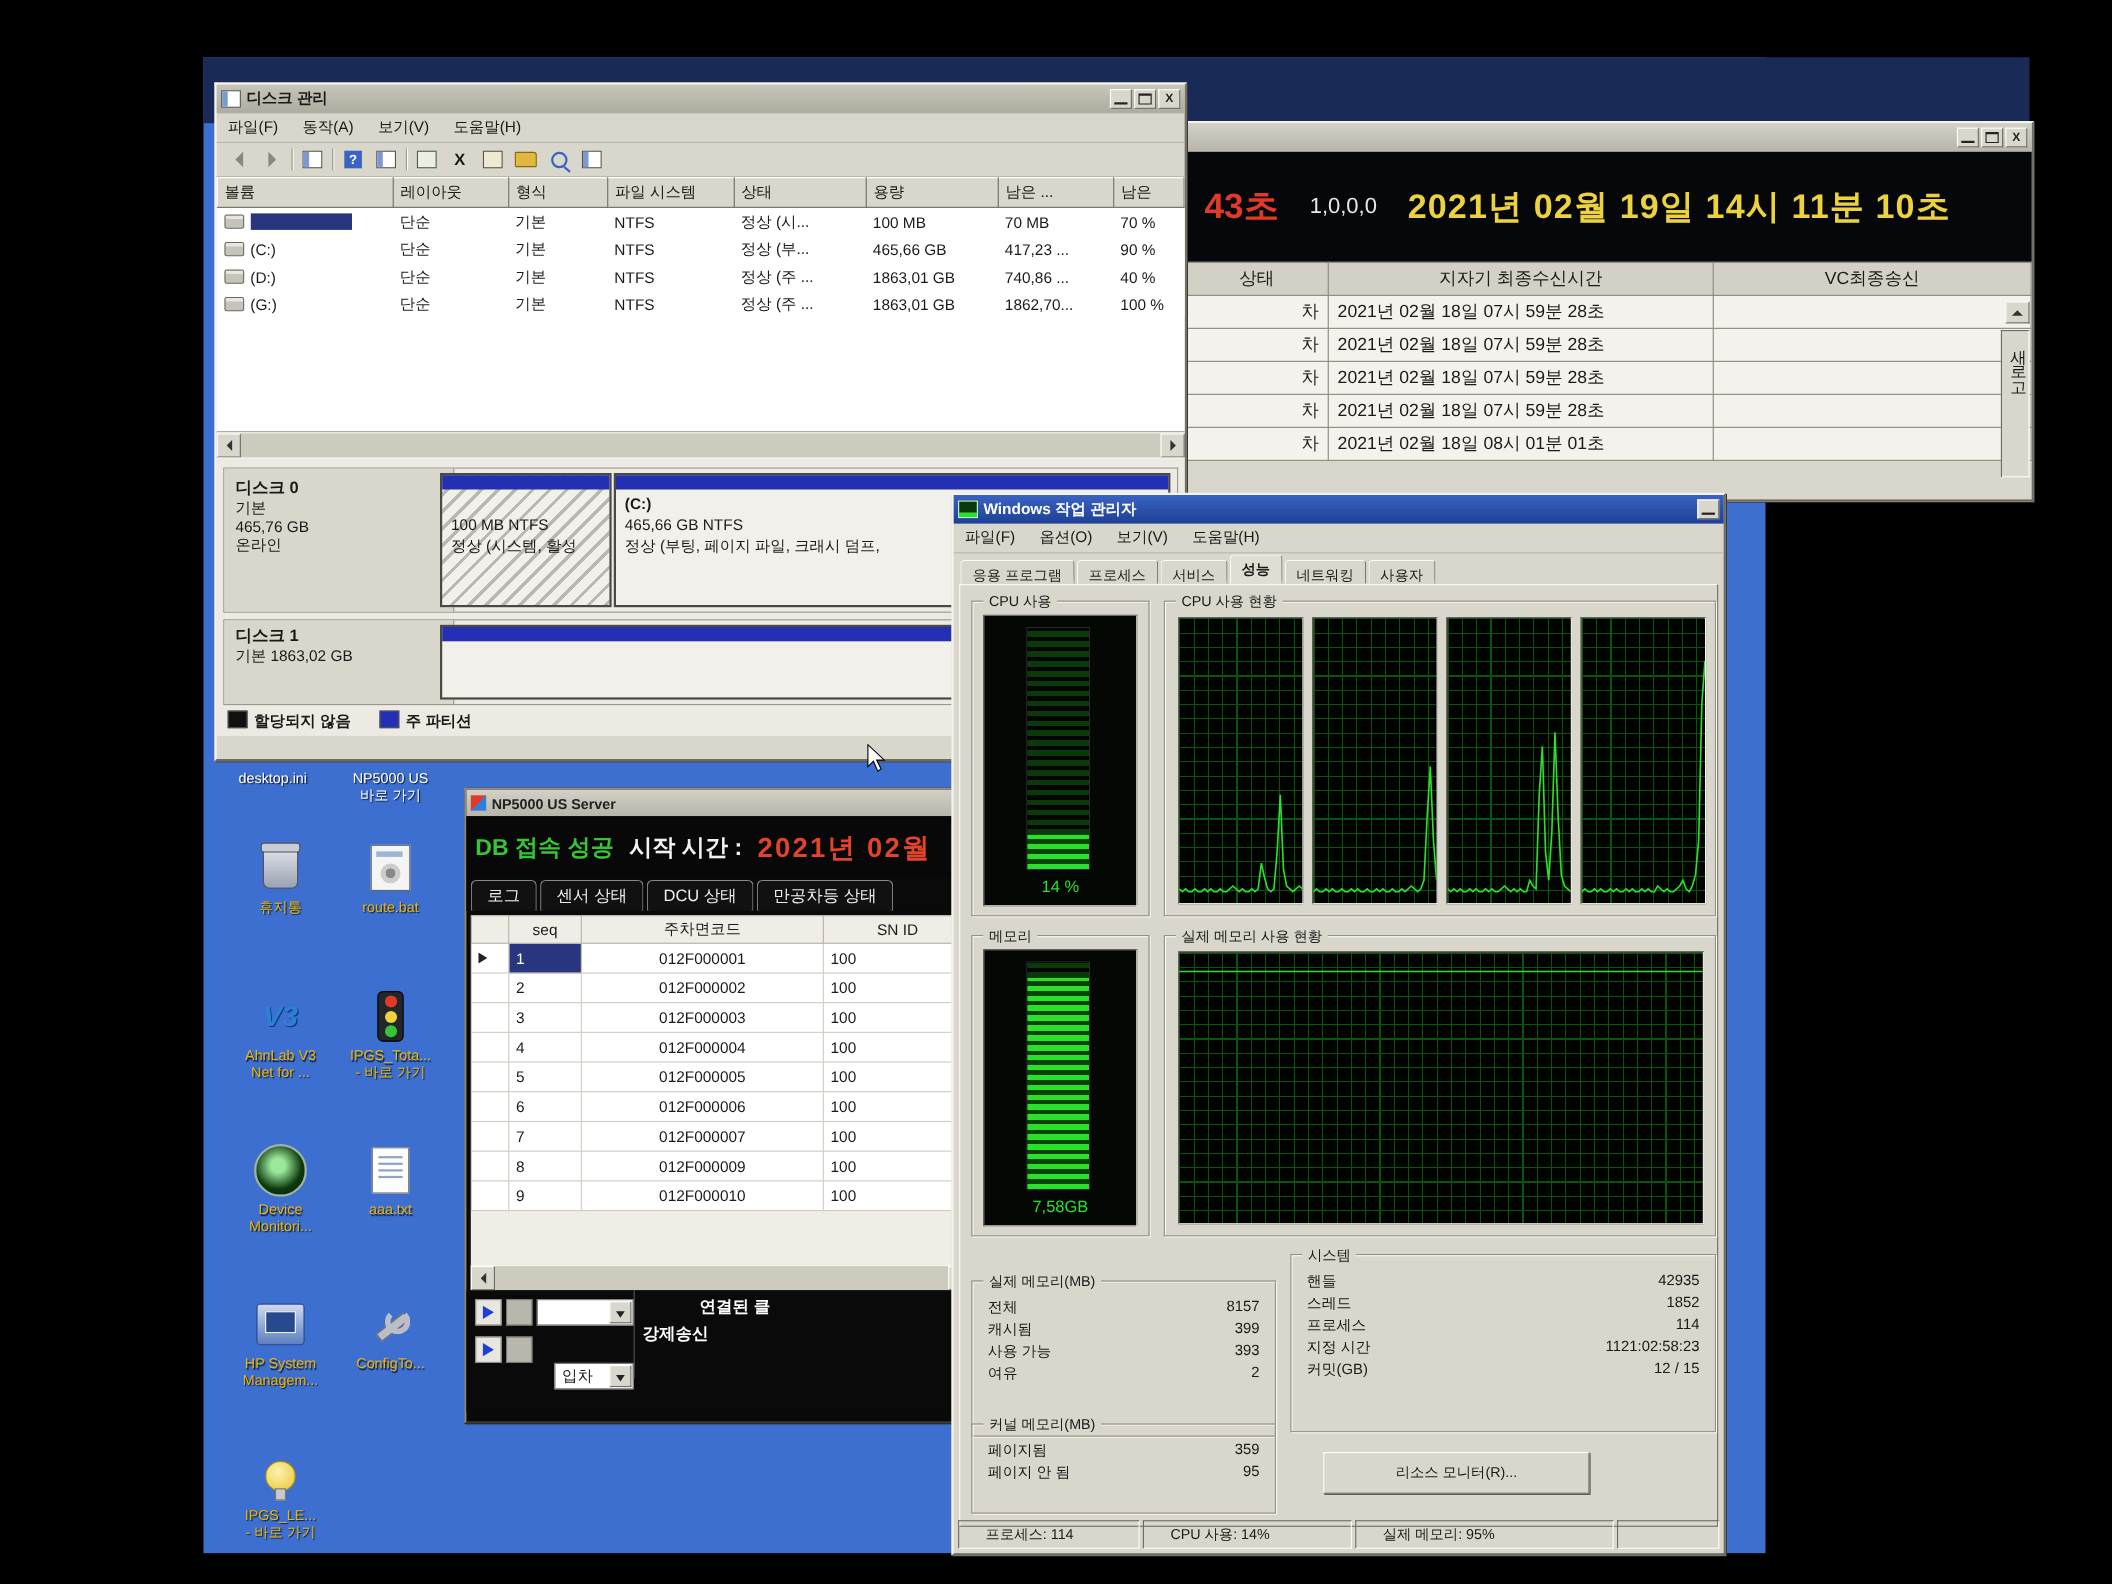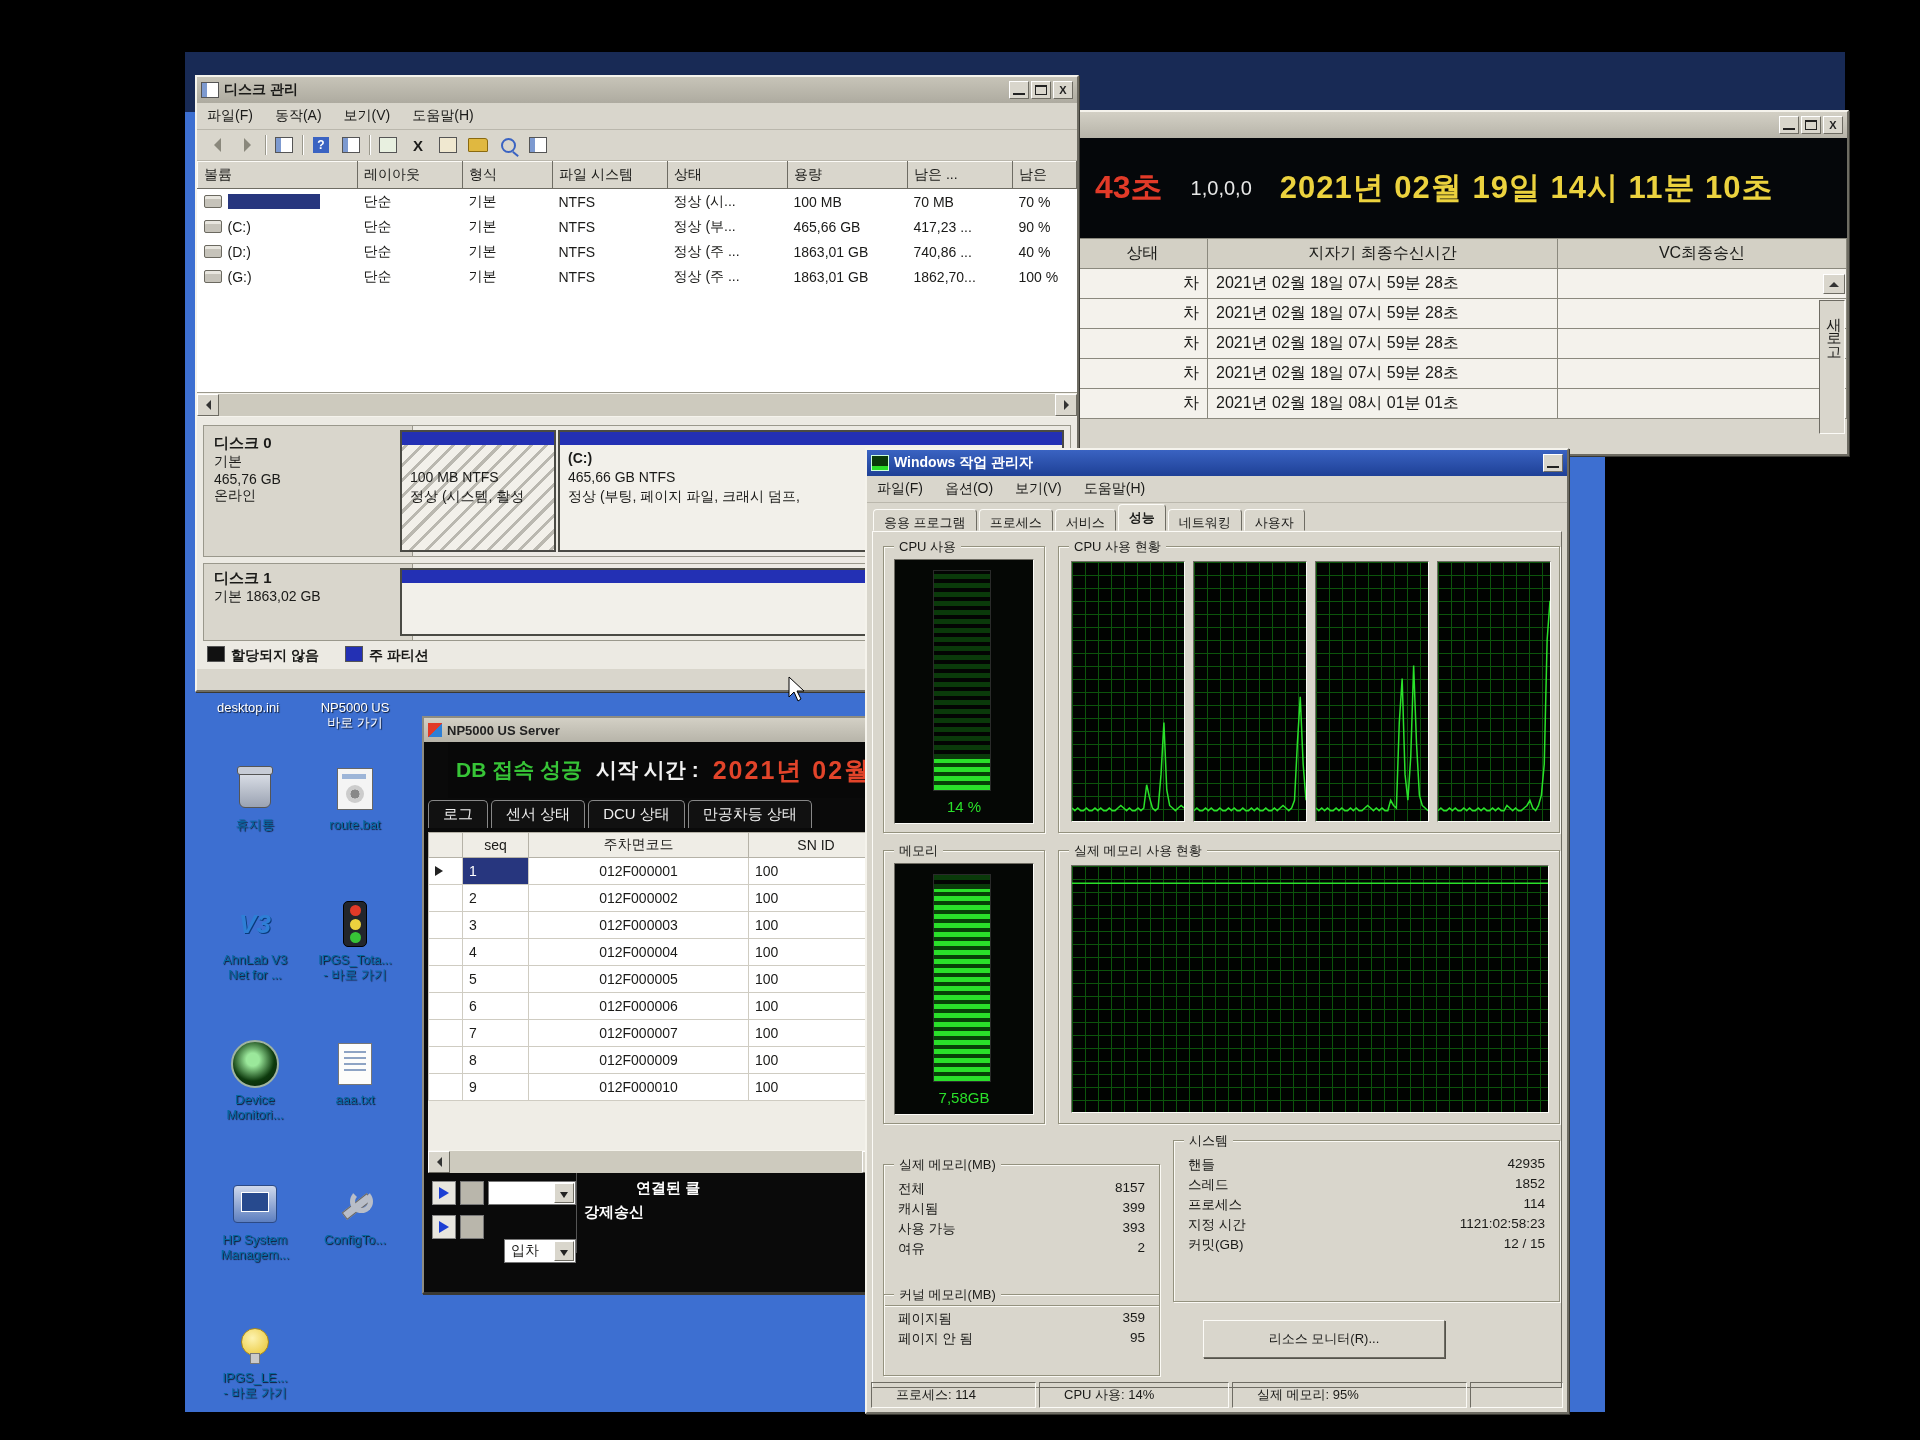--- a/index.html
+++ b/index.html
@@ -105,21 +105,21 @@
   .play{width:22px;height:22px;background:#e8e6df;border:1px solid #888;display:flex;align-items:center;justify-content:center;}
   .play .t{width:0;height:0;border:6px solid transparent;border-left:10px solid #1d3fd4;border-right-width:0;}
   .graybtn{width:22px;height:22px;background:#b9b6ab;border:1px solid #777;}
   .combo{background:#fff;border:1px solid #777;height:22px;display:flex;align-items:center;
          font-size:14px;padding-left:6px;position:relative;}
   .combo .dd{position:absolute;right:1px;top:1px;bottom:1px;width:18px;background:#d9d6cc;
              border:1px solid;border-color:#fff #6e6c63 #6e6c63 #fff;display:flex;align-items:center;justify-content:center;}
   .combo .dd i{width:0;height:0;border:4px solid transparent;border-top:6px solid #222;border-bottom-width:0;margin-top:4px;}
   
   .dicon{position:absolute;width:110px;display:flex;flex-direction:column;align-items:center;gap:4px;}
-  .dicon .lab{color:#0369a1;font-size:13px;text-align:center;white-space:pre-line;line-height:15px;
+  .dicon .lab{color:#eab308;font-size:13px;text-align:center;white-space:pre-line;line-height:15px;
               text-shadow:1px 1px 1px rgba(0,0,0,.8);}
   .ic48{width:48px;height:48px;display:flex;align-items:center;justify-content:center;position:relative;}
   .loose-label{position:absolute;color:#fff;font-size:13px;text-shadow:1px 1px 1px rgba(0,0,0,.8);
                white-space:pre-line;text-align:center;line-height:15px;}
   
   .trash{width:30px;height:36px;background:linear-gradient(#dfe3ea,#9aa2b2);border:1px solid #555;
          border-radius:4px 4px 6px 6px;position:relative;}
   .trash:before{content:"";position:absolute;left:-3px;right:-3px;top:-5px;height:7px;background:#c7ccd6;
                 border:1px solid #555;border-radius:3px;}
   .batfile{width:34px;height:40px;background:#f4f4f4;border:1px solid #666;position:relative;}
@@ -469,21 +469,21 @@
 
 <svg class="cursor-arrow" style="left:788px;top:676px;" viewBox="0 0 18 26">
   <polygon points="1,1 1,21 6,16 10,25 13,23 9,15 16,15" fill="#fff" stroke="#000" stroke-width="1"></polygon>
 </svg>
 
 <div class="win abs" style="left:422px;top:716px;width:460px;height:574px;z-index:30;background:#0a0a0a;border-color:#8e8c82 #3a3933 #3a3933 #8e8c82;">
   <div class="titlebar pale" style="height:24px;font-size:13px;color:#222;">
     <div style="width:14px;height:14px;background:linear-gradient(135deg,#e23a28 50%,#2e7fd6 50%);"></div>
     <span>NP5000 US Server</span>
   </div>
-  <div class="np-band" style="height:56px;margin-left:24px;">
+  <div class="np-band" style="height:56px;">
     <span class="np-green">DB 접속 성공</span>
     <span class="np-white">시작 시간 :</span>
     <span class="np-red">2021년  02월</span>
   </div>
   <div class="np-tabs">
     <div class="np-tab">로그</div>
     <div class="np-tab">센서 상태</div>
     <div class="np-tab">DCU 상태</div>
     <div class="np-tab">만공차등 상태</div>
   </div>

